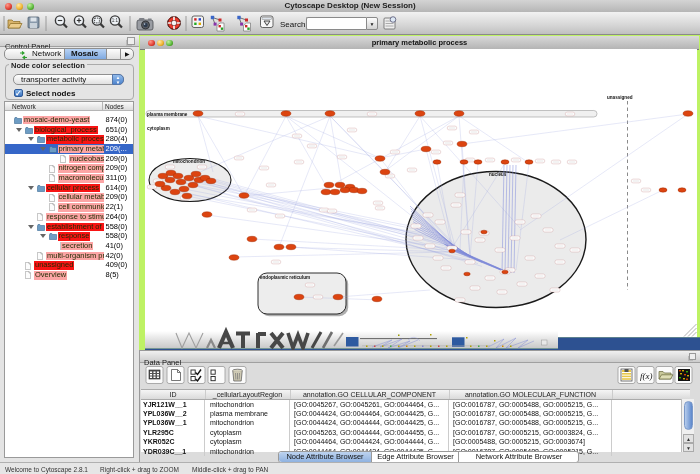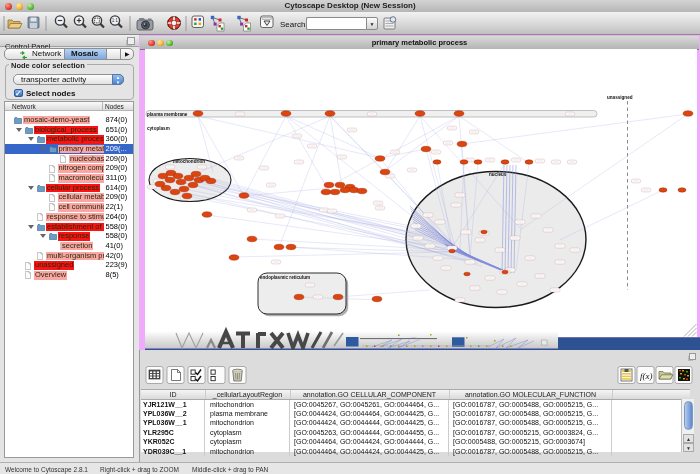--- a/index.html
+++ b/index.html
@@ -35,21 +35,21 @@
 #treehead span { line-height:9px; display:inline-block; }
 #treehead .c2 { position:absolute; left:97px; border-left:1px solid #b5b5b5; padding-left:2px; height:9px; }
 .trow { position:absolute; left:0; width:128px; height:9.7px; font-size:7.5px; white-space:nowrap; }
 .trow .lbl { position:absolute; top:0.6px; height:8.5px; line-height:8.5px; padding:0 1px; color:#1c2b00; overflow:hidden; }
 .trow .num { position:absolute; left:100.5px; top:0.6px; line-height:8.5px; color:#000; }
 .gr { background:#fca5a5; }
 .rd { background:#f81414; }
 .arr { position:absolute; top:2.5px; width:0; height:0; border-left:3px solid transparent; border-right:3px solid transparent; border-top:4.4px solid #666; }
 .fold { position:absolute; top:1.5px; }
 .page { position:absolute; top:0.8px; }
-#netwin { left:139px; top:35px; width:561px; height:315px; background:#f0abfc; }
+#netwin { left:139px; top:35px; width:561px; height:315px; background:#bef264; }
 #nettitle { position:absolute; left:1px; top:1px; width:559px; height:13.5px; background:linear-gradient(#d9d9d9,#b4b4b4); border-bottom:1px solid #787878; }
 #nettitle .title { width:100%; text-align:center; font-size:7.5px; font-weight:bold; color:#111; line-height:13px; }
 #netsvg { position:absolute; left:0px; top:0px; }
 #datapanel { left:140px; top:350px; width:560px; height:112px; background:#dcdcdc; }
 #dphead { position:absolute; left:0; top:0; width:560px; height:13px; background:linear-gradient(#f0f0f0,#cccccc); border-top:1px solid #999; border-bottom:1px solid #a0a0a0; }
 #dphead span { font-size:7.5px; color:#1a1a1a; line-height:12px; padding-left:4px; display:inline-block; }
 #dtable { position:absolute; left:1px; top:39px; width:549px; height:63px; background:#fff; border-top:1px solid #aaa; }
 .drow { position:absolute; left:0; width:549px; height:9.4px; font-size:7px; white-space:nowrap; color:#111; }
 .drow div { position:absolute; top:0; line-height:9.4px; overflow:hidden; }
 .dhead { background:linear-gradient(#f5f5f5,#dadada); border-bottom:1px solid #aaa; color:#222; height:9.5px; }
@@ -208,21 +208,21 @@
           </svg>
           <div class="lbl rd" style="left:29px;max-width:70px;">biological_process</div>
           <div class="num" style="">651(0)</div>
         </div>
 <div class="trow" style="top:32.7px;">
           <div class="arr" style="left:23px;"></div>
           <svg class="fold" style="left:32px;" width="8" height="7" viewBox="0 0 8 7">
             <path d="M0.5 2 L0.5 6.5 L7.5 6.5 L7.5 1.5 L3.5 1.5 L2.8 0.5 L1 0.5 Z" fill="#6d9cc3" stroke="#3a6a94" stroke-width="0.6"></path>
           </svg>
           <div class="lbl rd" style="left:41px;max-width:58px;">metabolic process</div>
-          <div class="num" style="">360(0)</div>
+          <div class="num" style="">280(4)</div>
         </div>
 <div class="trow" style="top:42.4px;">
           <div style="position:absolute;left:0;top:0;width:128px;height:9.7px;background:#3566c8;"></div>
           <div class="arr" style="left:34.5px;"></div>
           <svg class="fold" style="left:43.5px;" width="8" height="7" viewBox="0 0 8 7">
             <path d="M0.5 2 L0.5 6.5 L7.5 6.5 L7.5 1.5 L3.5 1.5 L2.8 0.5 L1 0.5 Z" fill="#6d9cc3" stroke="#3a6a94" stroke-width="0.6"></path>
           </svg>
           <div class="lbl gr" style="left:52.5px;max-width:46.5px;">primary metabolic ...</div>
           <div class="num" style="color:#fff;">209(...</div>
         </div>
@@ -313,21 +313,21 @@
           </svg>
           <div class="lbl gr" style="left:41px;max-width:58px;">multi-organism pro...</div>
           <div class="num" style="">42(0)</div>
         </div>
 <div class="trow" style="top:158.8px;">
           <svg class="page" style="left:20px;" width="6" height="8" viewBox="0 0 6 8">
             <path d="M0.4 0.4 L4 0.4 L5.6 2 L5.6 7.6 L0.4 7.6 Z" fill="#fcfcfc" stroke="#999" stroke-width="0.6"></path>
             <path d="M4 0.4 L4 2 L5.6 2" fill="none" stroke="#999" stroke-width="0.6"></path>
           </svg>
           <div class="lbl rd" style="left:29px;max-width:70px;">unassigned</div>
-          <div class="num" style="">223(9)</div>
+          <div class="num" style="">409(0)</div>
         </div>
 <div class="trow" style="top:168.5px;">
           <svg class="page" style="left:20px;" width="6" height="8" viewBox="0 0 6 8">
             <path d="M0.4 0.4 L4 0.4 L5.6 2 L5.6 7.6 L0.4 7.6 Z" fill="#fcfcfc" stroke="#999" stroke-width="0.6"></path>
             <path d="M4 0.4 L4 2 L5.6 2" fill="none" stroke="#999" stroke-width="0.6"></path>
           </svg>
           <div class="lbl gr" style="left:29px;max-width:70px;">Overview</div>
           <div class="num" style="">8(5)</div>
         </div>
     </div>
@@ -680,20 +680,21 @@
 <rect x="486" y="345.5" width="1.5" height="1.5" fill="#b0a000"></rect>
 <rect x="494" y="340" width="1.5" height="1.5" fill="#b0a000"></rect>
 <rect x="502" y="345.5" width="1.5" height="1.5" fill="#cc8800"></rect>
 <rect x="510" y="345.5" width="1.5" height="1.5" fill="#b0a000"></rect>
 <rect x="466" y="337" width="1.5" height="1.5" fill="#b0a000"></rect>
 <rect x="430" y="334" width="1.5" height="1.5" fill="#b0a000"></rect>
 <rect x="398" y="334.5" width="1.5" height="1.5" fill="#999900"></rect>
     </svg>
   </div>
   <div id="datapanel" class="abs">
+    <div id="dphead" class="abs"><span>Data Panel</span></div>
     <div style="position:absolute;left:549px;top:3px;width:7px;height:7px;border:1px solid #999;background:#eee;box-shadow:-2px 2px 0 -1px #bbb;"></div>
     <svg id="dpicons" style="position:absolute;left:0;top:15px;" width="560" height="21" viewBox="0 0 560 21">
         <rect x="6" y="1.5" width="17" height="17" rx="2" fill="#fbfbfb" stroke="#999" stroke-width="0.8"></rect>
 <rect x="27" y="1.5" width="17" height="17" rx="2" fill="#fbfbfb" stroke="#999" stroke-width="0.8"></rect>
 <rect x="48" y="1.5" width="17" height="17" rx="2" fill="#fbfbfb" stroke="#999" stroke-width="0.8"></rect>
 <rect x="68" y="1.5" width="17" height="17" rx="2" fill="#fbfbfb" stroke="#999" stroke-width="0.8"></rect>
 <rect x="89" y="1.5" width="17" height="17" rx="2" fill="#fbfbfb" stroke="#999" stroke-width="0.8"></rect>
 <g transform="translate(9,5)">
           <rect x="0" y="0" width="11" height="9" fill="#555" stroke="#222" stroke-width="0.6"></rect>
           <g fill="#fff">
@@ -808,18 +809,23 @@
           <div class="cfun">[GO:0016787, GO:0005488, GO:0005215, G...</div>
           <div class="cex"></div>
         </div>
     </div>
     <div id="dscroll">
         <div id="dthumb"></div>
         <div style="position:absolute;left:1px;top:35px;width:11px;height:9px;background:#e2e2e2;border:1px solid #aaa;font-size:5px;text-align:center;line-height:9px;color:#333;">▲</div>
         <div style="position:absolute;left:1px;top:44px;width:11px;height:9px;background:#e2e2e2;border:1px solid #aaa;font-size:5px;text-align:center;line-height:9px;color:#333;">▼</div>
       </div>
   </div>
+  <div id="btabs" class="abs">
+    <div id="btab1">Node Attribute Browser</div>
+    <div id="btab2">Edge Attribute Browser</div>
+    <div id="btab3">Network Attribute Browser</div>
+  </div>
   <div id="statusbar" class="abs">
     <span style="left:5px;">Welcome to Cytoscape 2.8.1</span>
     <span style="left:100px;">Right-click + drag to ZOOM</span>
     <span style="left:192px;">Middle-click + drag to PAN</span>
   </div>
 </div>
 
 </body></html>

